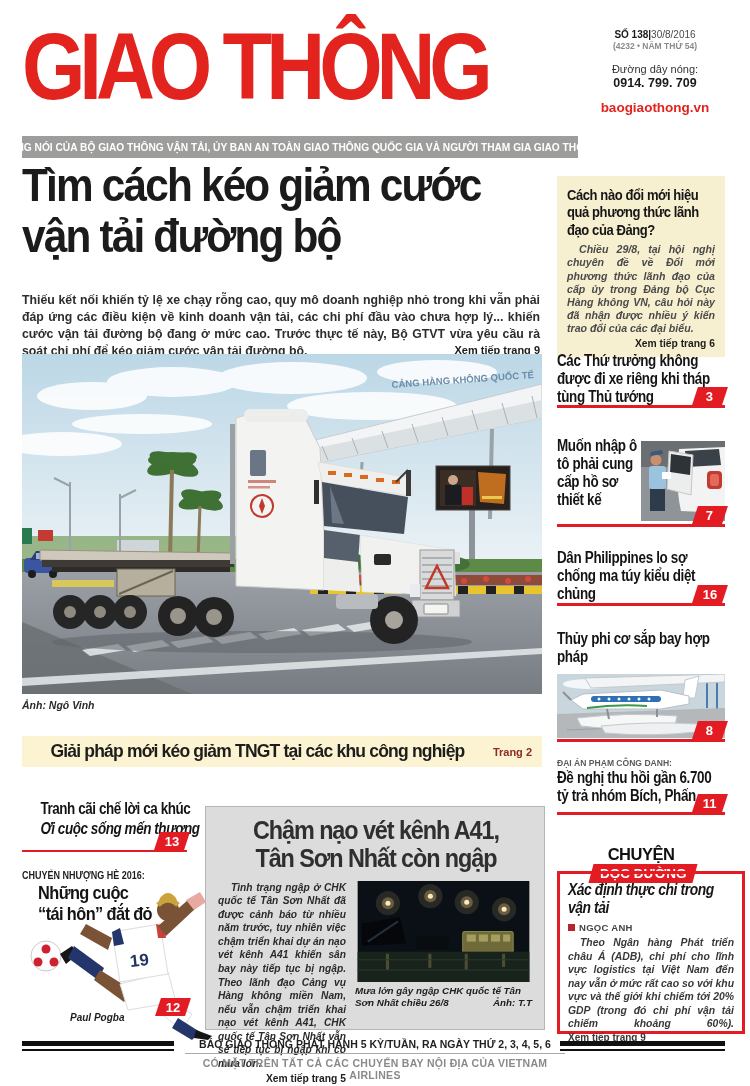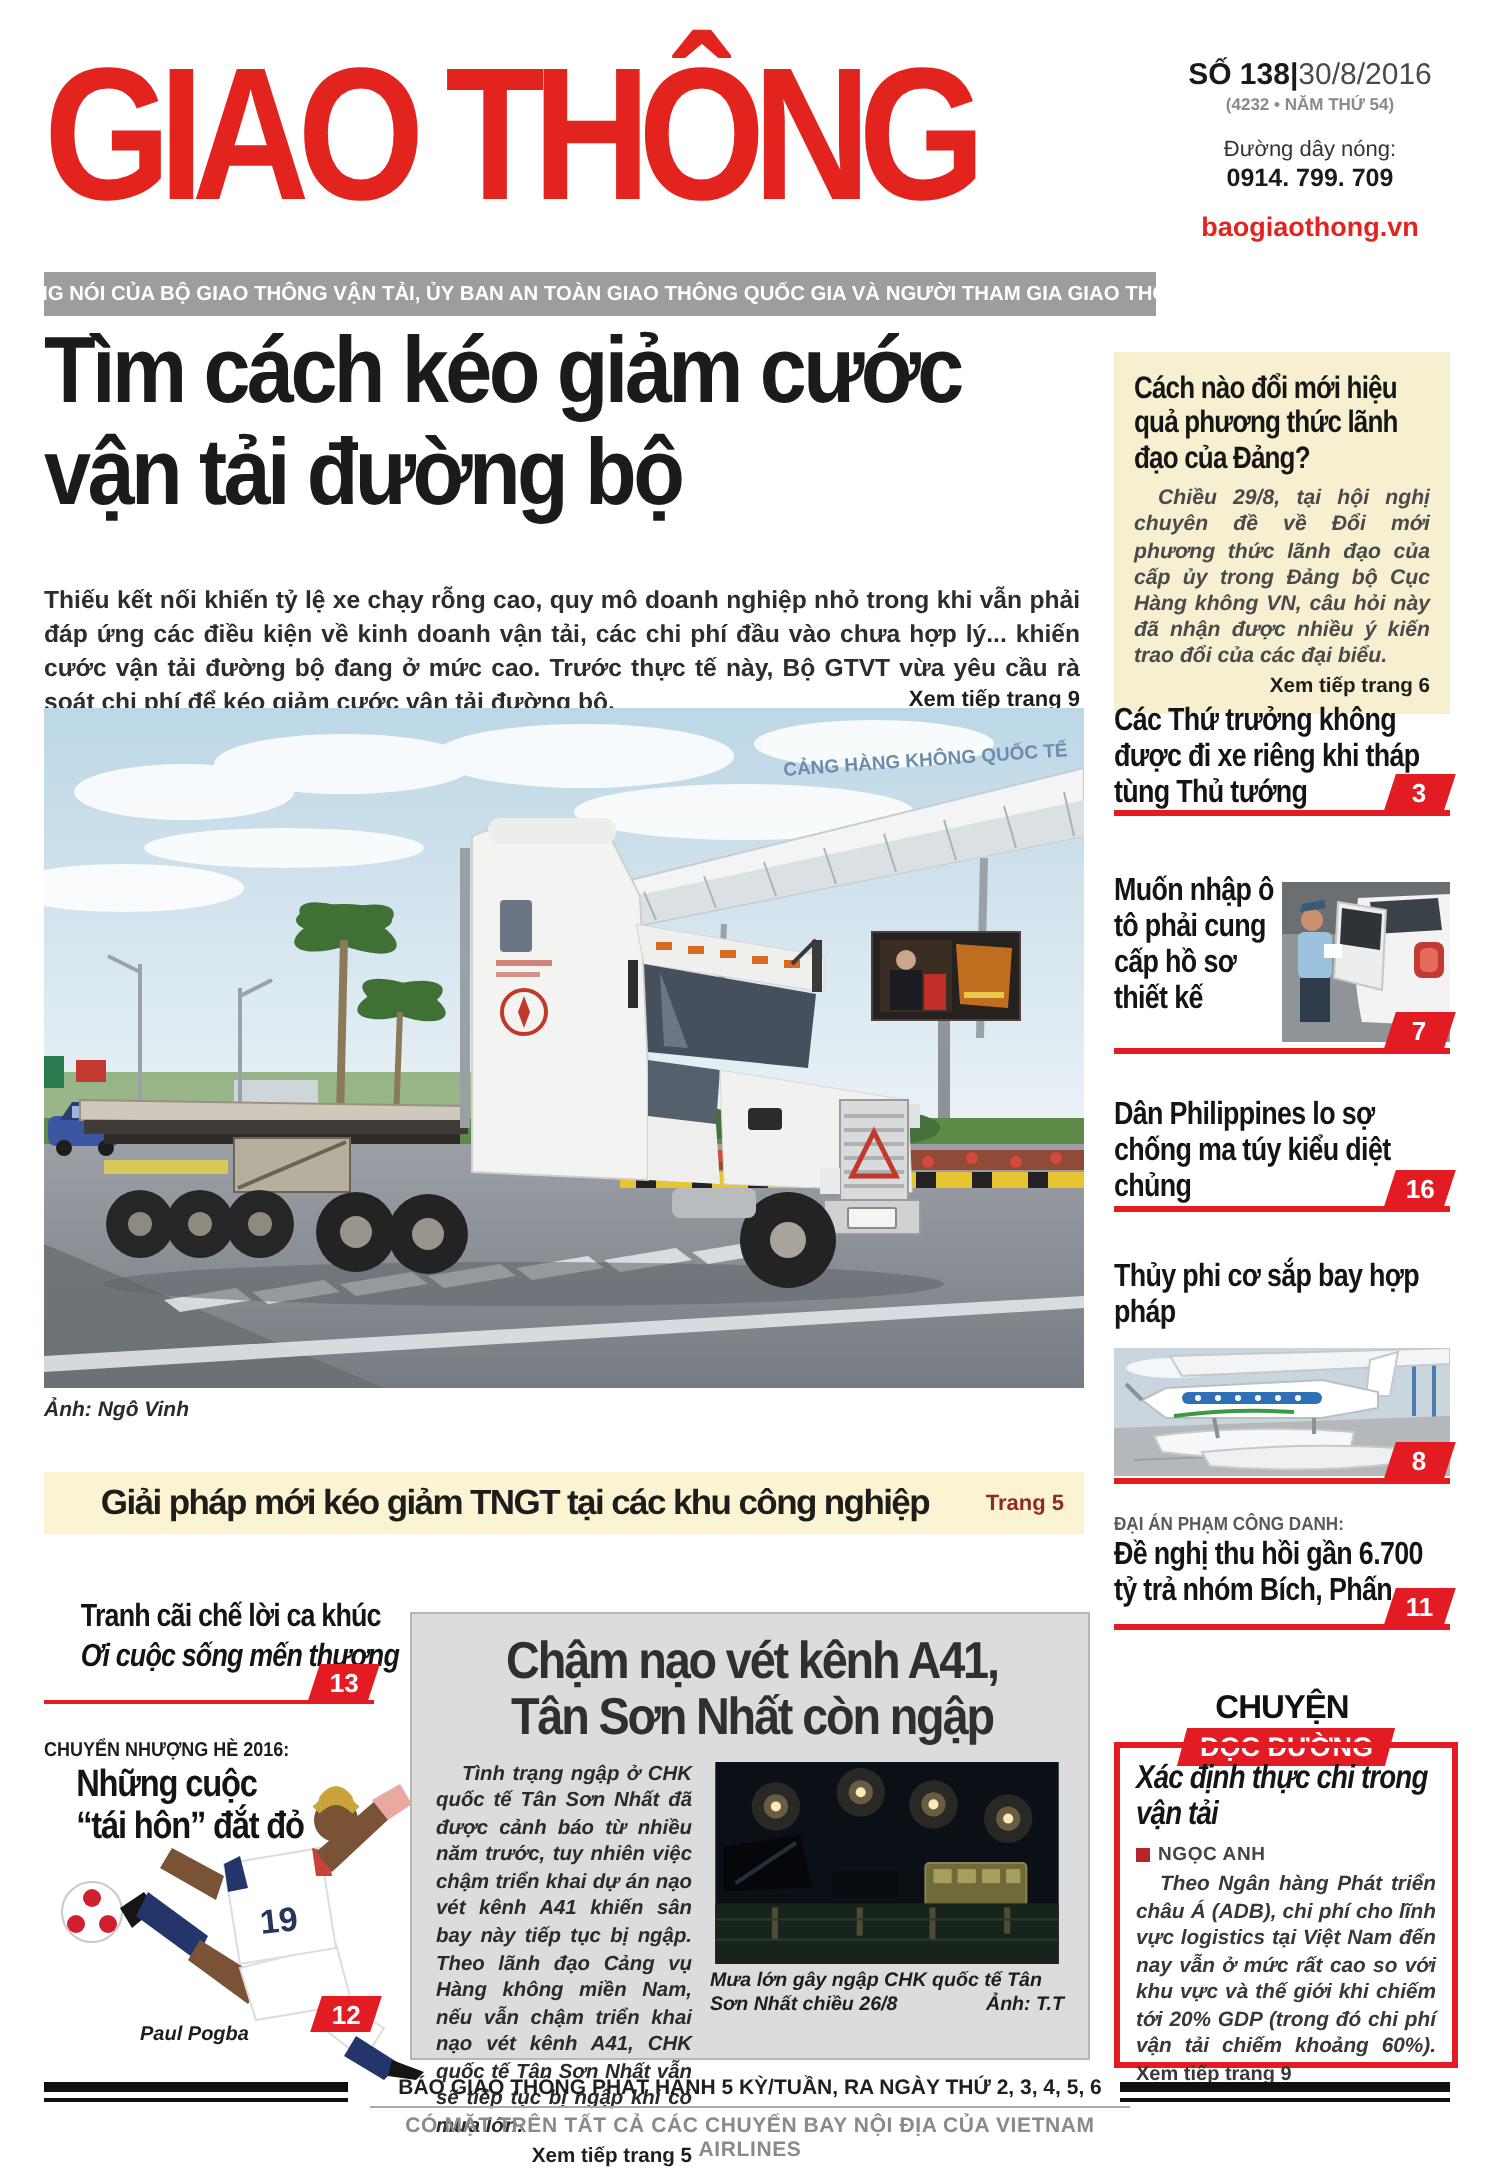--- a/index.html
+++ b/index.html
@@ -9,21 +9,21 @@
 
   
   .logo { left:22px; top:10px; width:556px; height:124px; color:#e2231e; font-weight:900;
           font-size:80px; letter-spacing:-6px; line-height:124px; white-space:nowrap;
           transform:scale(1.02,1.18); transform-origin:0 70%; }
   .tagline { left:22px; top:136px; width:556px; height:22px; background:#9d9d9c; color:#fff;
              font-size:10.2px; font-weight:700; display:flex; align-items:center; justify-content:center;
              white-space:nowrap; letter-spacing:0; }
   .issue-block { left:580px; top:22px; width:150px; text-align:center; }
   .issue-day { color:#e2231e; font-size:23px; font-weight:900; letter-spacing:-0.5px; }
-  .issue-line { margin-top:7px; font-size:15px; color:#1a1a1a; white-space:nowrap; }
+  .issue-line { margin-top:7px; font-size:10px; color:#1a1a1a; white-space:nowrap; }
   .issue-no { font-weight:900; }
   .issue-date { font-weight:400; color:#4a4a4a; }
   .issue-sub { margin-top:1px; font-size:8.5px; font-weight:700; color:#8a8a8a; }
   .hotline-label { margin-top:12px; font-size:11px; color:#333; }
   .hotline { margin-top:1px; font-size:12.5px; font-weight:900; color:#1a1a1a; }
   .website { margin-top:10px; font-size:13.5px; font-weight:900; color:#e2231e; }
 
   
   .lead-hl { left:22px; top:160px; width:578px; font-size:47px; font-weight:900; color:#1b1b1b;
              letter-spacing:-2px; line-height:1.08; white-space:nowrap;
@@ -96,21 +96,21 @@
   .ph-plane { left:557px; top:674px; width:168px; height:64px; }
   .daian-kick { left:557px; top:757px; width:190px; font-size:9.5px; font-weight:700; color:#5a5a5a;
                 transform:scaleX(0.9); transform-origin:0 0; white-space:nowrap; }
   .daian-hl { left:557px; top:769px; width:200px; font-size:16px; font-weight:900; color:#141414;
               letter-spacing:-0.4px; line-height:1.15; transform:scaleX(0.84); transform-origin:0 0; }
 
   .chead { left:557px; top:845px; width:168px; display:flex; align-items:center;flex-direction:column; }
   .chead-plain { font-size:16.5px; font-weight:900; color:#111; letter-spacing:-0.5px; }
   .chead-red { margin-left:5px; background:#e31b23; transform:skewX(-15deg); padding:2px 9px; }
   .chead-red span { display:block; transform:skewX(15deg); color:#fff; font-size:13.5px; font-weight:900; white-space:nowrap; }
-  .cdbox { left:557px; top:871px; width:172px; height:163px; border:3px solid #e31b23; padding:6px 8px; }
+  .cdbox { left:557px; top:871px; width:188px; height:163px; border:3px solid #e31b23; padding:6px 8px; }
   .cdbox-title { width:178px; font-size:16.5px; font-weight:900; font-style:italic; color:#151515;
                  letter-spacing:-0.5px; line-height:1.1; transform:scaleX(0.84); transform-origin:0 0; }
   .byline { margin-top:6px; font-size:9.5px; font-weight:900; color:#444; letter-spacing:0.3px; display:flex; align-items:center; gap:4px; }
   .byline .sq { width:7px; height:7px; background:#b5252b; display:inline-block; }
   .cdbox-body { margin-top:3px; font-size:10.4px; font-style:italic; font-weight:700; color:#383838;
                 line-height:1.3; text-align:justify; text-indent:12px; }
   .cdbox-more { font-style:normal; font-weight:900; font-size:10px; white-space:nowrap; }
 
   
   .fbar { position:absolute; background:#101010; }
@@ -333,21 +333,21 @@
       <rect x="314" y="240" width="42" height="15" rx="4" fill="#b9bcbe"></rect>
     </g>
   </svg>
 
   <div class="abs cap-row">
     <span class="credit">Ảnh: Ngô Vinh</span>
   </div>
 
   <div class="abs banner">
     <span class="banner-text">Giải pháp mới kéo giảm TNGT tại các khu công nghiệp</span>
-    <span class="banner-page">Trang 5</span>
+    <span class="banner-page">Trang 2</span>
   </div>
 
   <div class="abs s1l1">Tranh cãi chế lời ca khúc</div>
   <div class="abs s1l2">Ơi cuộc sống mến thương</div>
   <div class="rule thin" style="left:22px; top:850px; width:165px;"></div>
   <div class="marker" style="left:157px; top:832px;">
       <span>13</span>
     </div>
 
   <div class="abs kicker s2kick">CHUYỂN NHƯỢNG HÈ 2016:</div>

